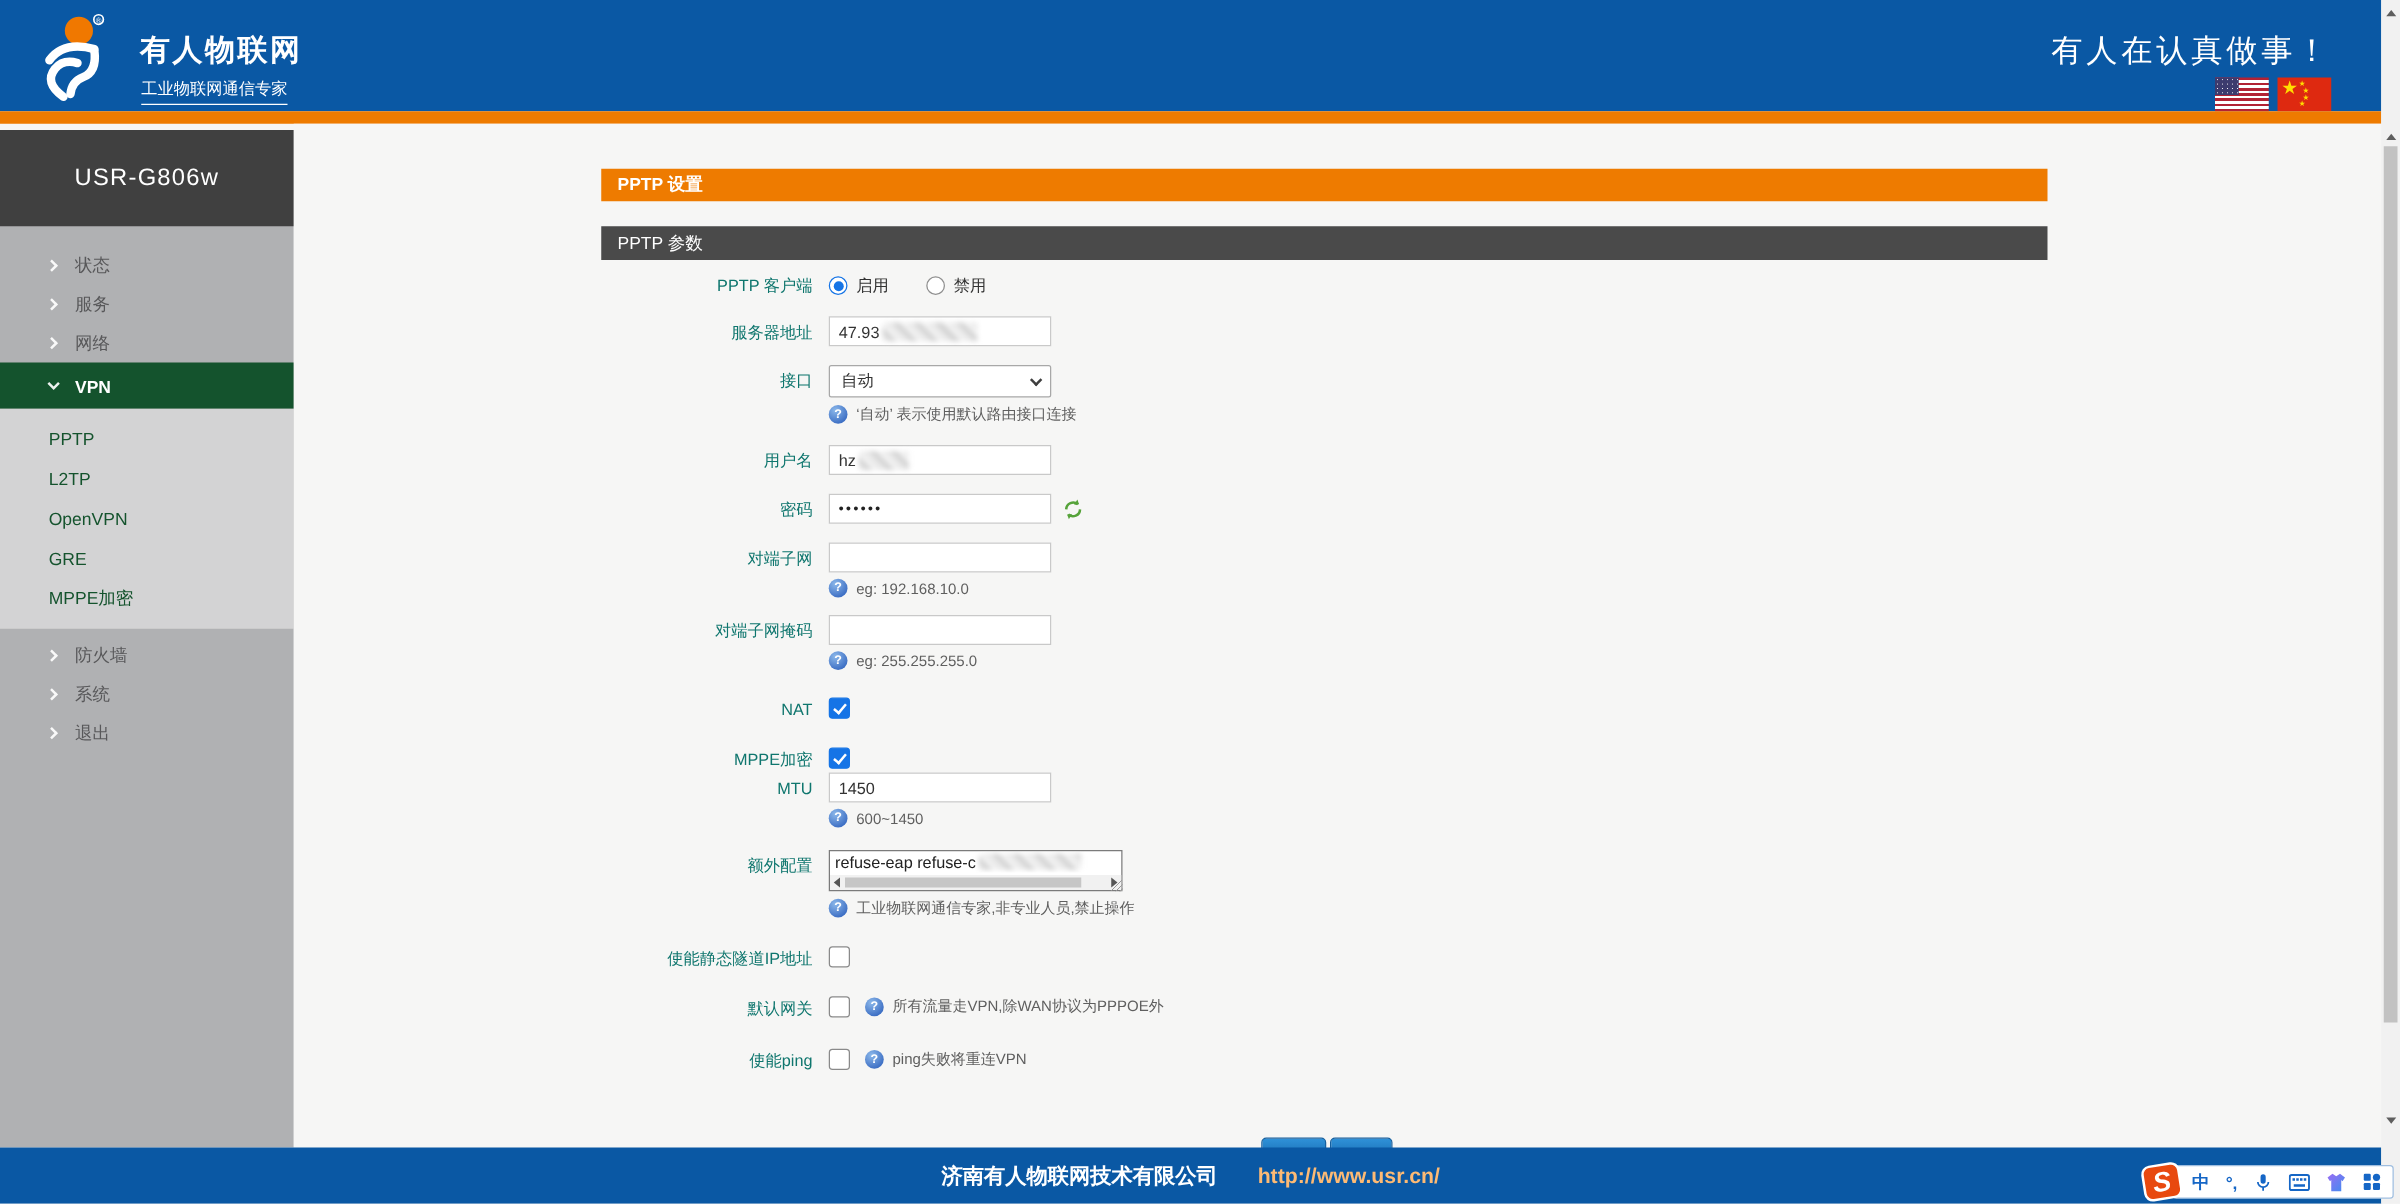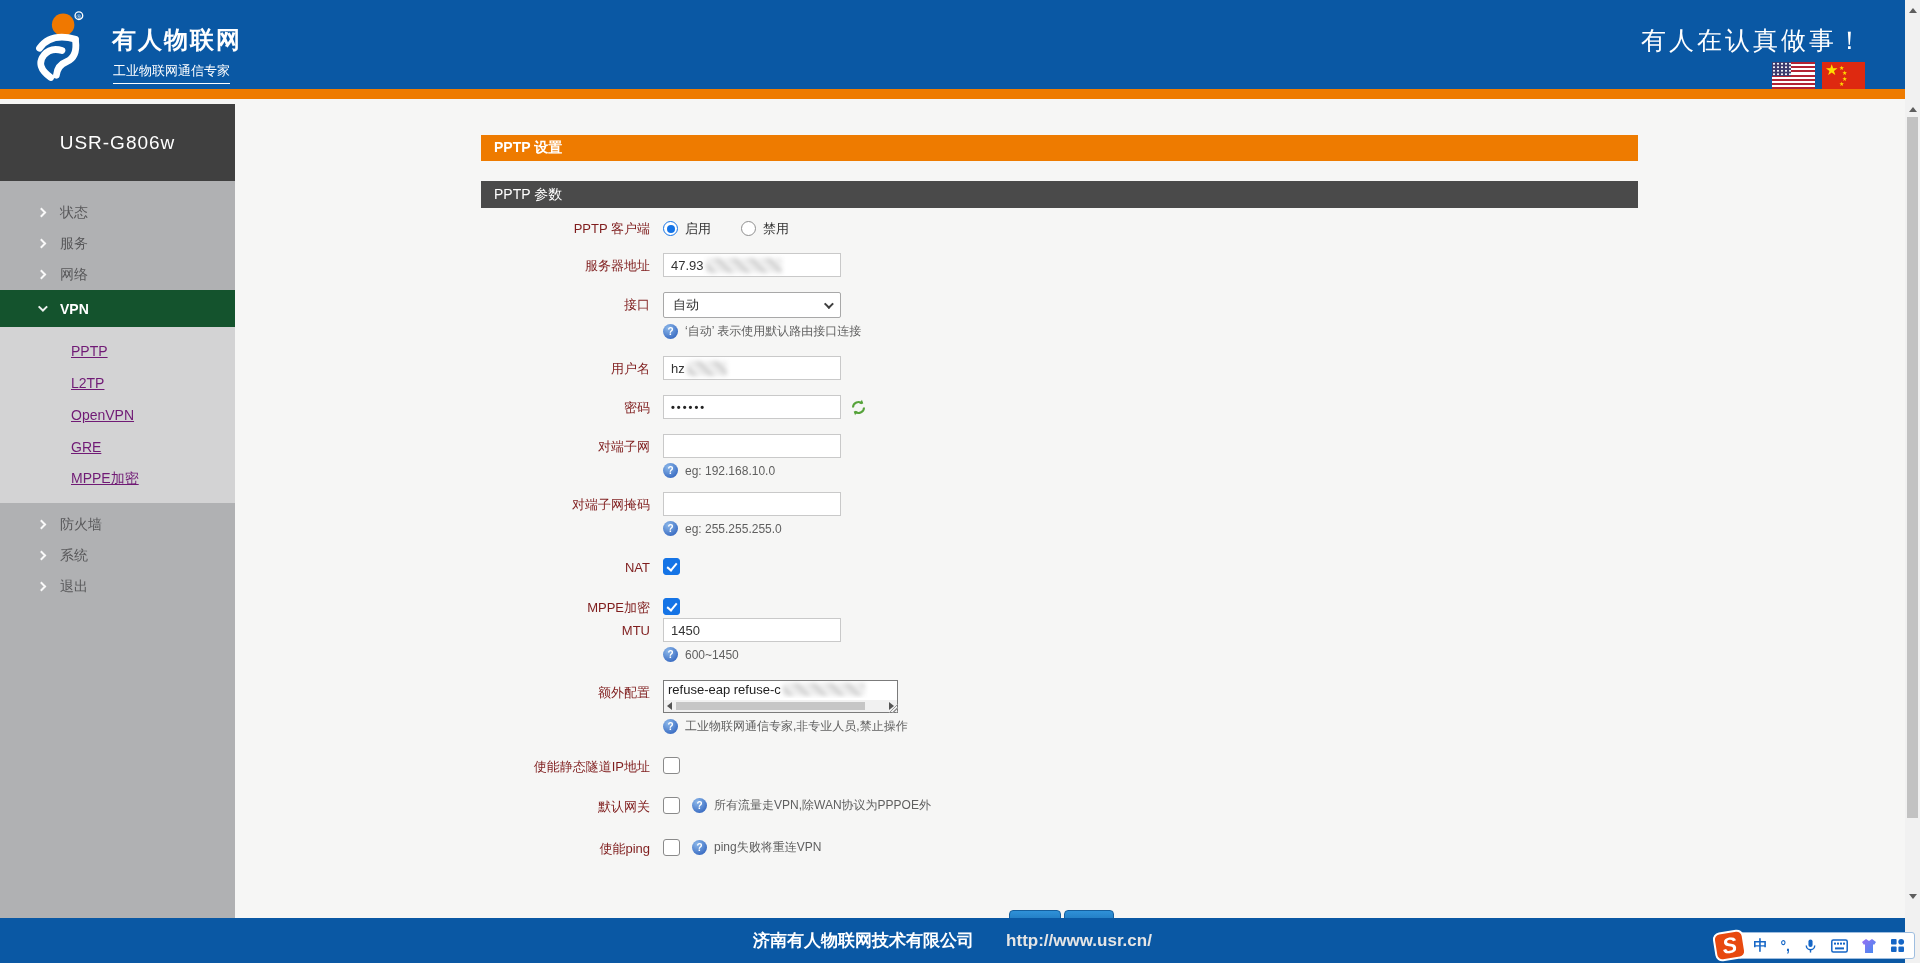--- a/index.html
+++ b/index.html
@@ -26,30 +26,30 @@
   .sidebar { position:absolute; left:0; top:104px; width:235px; bottom:45px; background:#b0b1b3; }
   .side-head { height:77px; background:#404040; color:#fff; font-size:19px; display:flex; align-items:center; justify-content:center; letter-spacing:1px; }
   .menu-top { padding-top:16px; }
   .menu-bot { padding-top:6px; }
   .m-item { height:31px; display:flex; align-items:center; padding-left:38px; font-size:14px; color:#58585a; cursor:pointer; }
   .m-item .lbl { margin-left:15px; }
   .chev { width:7px; height:7px; border-right:2px solid rgba(255,255,255,.92); border-bottom:2px solid rgba(255,255,255,.92); transform:rotate(-45deg); }
   .chev.down { transform:rotate(45deg) translateY(-2px); }
   .m-item.active { height:37px; background:#14532d; color:#fff; font-weight:bold; }
   .submenu { background:#d3d3d4; padding:8px 0; }
-  .s-item { height:32px; display:flex; align-items:center; padding-left:71px; font-size:14px; color:#701a75; cursor:pointer;text-decoration:underline; }
+  .s-item { height:32px; display:flex; align-items:center; padding-left:39px; font-size:14px; color:#14532d; cursor:pointer; }
 
   
   .content { position:absolute; left:235px; top:99px; right:15px; bottom:45px; background:#f6f6f5; overflow:hidden; }
   .container { position:absolute; left:246px; top:0; width:1157px; }
   .page-bar { margin-top:36px; height:26px; background:#ee7b00; color:#fff; font-size:14px; font-weight:bold; display:flex; align-items:center; padding-left:13px; }
   .section-bar { margin-top:20px; height:27px; background:#4a4a4a; color:#fff; font-size:14px; display:flex; align-items:center; padding-left:13px; }
 
   .row { display:flex; align-items:flex-start; }
-  .lab { width:182px; text-align:right; padding-right:13px; font-size:13px; color:#7f1d1d; line-height:25px; flex:none; }
+  .lab { width:182px; text-align:right; padding-right:13px; font-size:13px; color:#0f766e; line-height:25px; flex:none; }
   .ctrl { display:flex; flex-direction:column; }
   .cline { display:flex; align-items:center; }
 
   .inp { width:178px; height:24px; border:1px solid #c9c9c9; background:#fff; display:flex; align-items:center; padding:0 7px; font-size:13px; color:#333; }
   .censor { display:inline-block; height:15px; border-radius:2px; margin-left:2px;
       background:repeating-linear-gradient(45deg,#e9e9e9 0 4px,#d3d3d3 4px 8px,#f2f2f2 8px 12px); filter:blur(2px); }
   .dots { letter-spacing:2px; font-weight:bold; font-size:11px; color:#222; }
 
   .sel { width:178px; height:26px; border:1px solid #a8a8a8; border-radius:2px; background:#fff; display:flex; align-items:center; justify-content:space-between; padding:0 9px; font-size:13px; color:#333; cursor:pointer; }
   .sel-ch { width:7px; height:7px; border-right:2px solid #3f3f3f; border-bottom:2px solid #3f3f3f; transform:rotate(45deg) translateY(-2px); }
@@ -74,21 +74,21 @@
   .tri { width:0; height:0; flex:none; }
   .tri.left  { border-top:4px solid transparent; border-bottom:4px solid transparent; border-right:5px solid #555; }
   .tri.right { border-top:4px solid transparent; border-bottom:4px solid transparent; border-left:5px solid #555; }
   .ta-thumb { height:8px; background:#c6c6c6; flex:1; margin:0 24px 0 4px; }
   .ta-grip { position:absolute; right:-1px; bottom:-1px; width:9px; height:9px;
       background:linear-gradient(135deg,transparent 0 45%,#999 45% 52%,transparent 52% 66%,#999 66% 73%,transparent 73% 87%,#999 87% 94%,transparent 94%); }
 
   
   .btn-sliver { position:absolute; top:910px; height:16px; border-radius:4px 4px 0 0; background:linear-gradient(180deg,#2f91d8,#1a70b6); border:1px solid #155f9e; z-index:1; cursor:pointer; }
   .footer { position:absolute; left:0; bottom:0; width:1905px; height:45px; background:#0a58a4; display:flex; align-items:center; justify-content:center; gap:32px; z-index:2; color:#fff; font-size:17px; font-weight:bold; }
-  .footer a { color:#e5e5e5; text-decoration:none; }
+  .footer a { color:#fdba74; text-decoration:none; }
 
   .vscroll { position:absolute; right:0; top:0; width:15px; height:963px; background:#f1f1f1; z-index:4; }
   .arr { position:absolute; left:50%; transform:translateX(-50%); width:0; height:0; border-left:4px solid transparent; border-right:4px solid transparent; }
   .arr.up { border-bottom:5px solid #5e5e5e; }
   .arr.down { border-top:5px solid #5e5e5e; }
   .vthumb { position:absolute; left:2px; top:117px; width:11px; height:701px; background:#c2c2c2; }
 
   .ime { position:absolute; right:5px; bottom:3px; display:flex; align-items:center; z-index:5; }
   .s-logo { width:31px; height:29px; background:#e8490f; border:2px solid #fff; border-radius:7px; transform:rotate(-9deg);
       color:#fff; font-weight:bold; font-style:italic; font-size:22px; display:flex; align-items:center; justify-content:center; margin-right:-7px; position:relative; z-index:2; }

